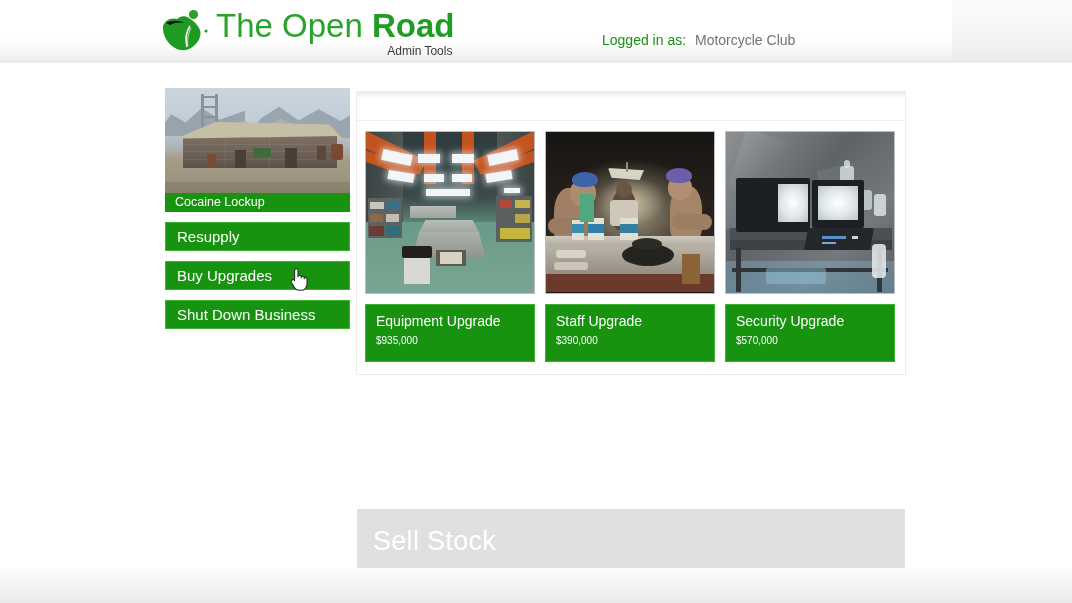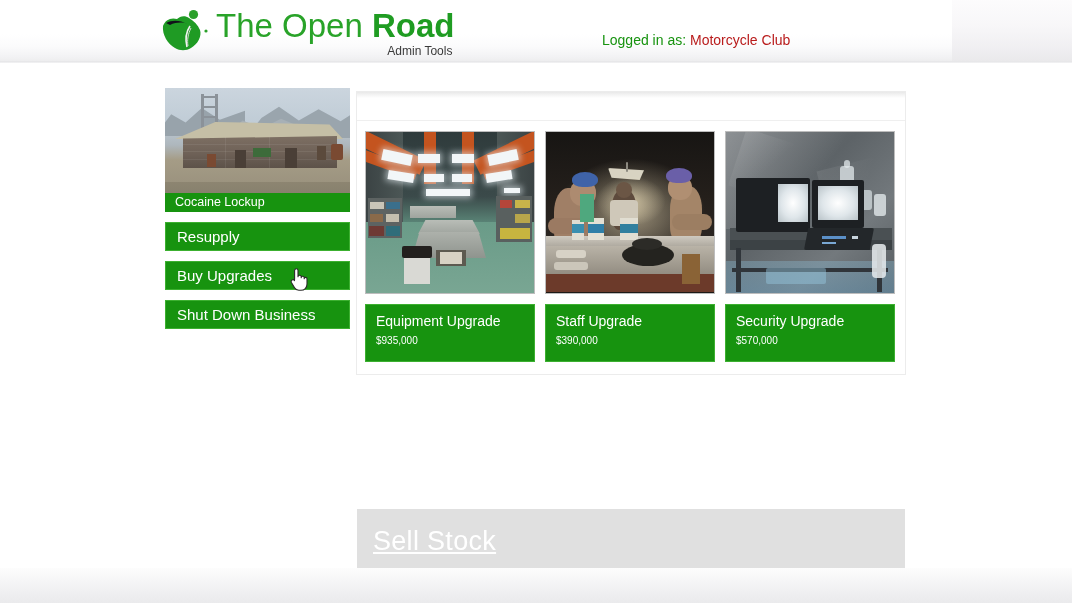--- a/index.html
+++ b/index.html
@@ -105,21 +105,22 @@
     position: absolute;
     left: 602px;
     top: 32px;
     font-size: 14px;
     white-space: nowrap;
   }
   .login-label {
     color: #17930f;
   }
   .login-user {
-    color: #b91c1c;
+    color: #737373;
+    margin-left: 5px;
   }
 
   
   .content {
     position: absolute;
     left: 0; top: 62px;
     width: 100%;
     height: 506px;
   }
 
@@ -289,21 +290,20 @@
     background: #e0e0e0;
     display: flex;
     align-items: center;
     padding-left: 16px;
     box-sizing: border-box;
   }
   .sell-label {
     color: #ffffff;
     font-size: 27px;
     letter-spacing: .3px;
-    text-decoration: underline;
   }
 
   
   .sky-lockup {
     position: absolute; inset: 0;
     background: linear-gradient(to bottom, #c8d3dc 0%, #bfcbd6 30%, #b3bdc4 48%, #a29a86 62%, #9d9madd 100%);
     background: linear-gradient(to bottom, #cbd5de 0%, #c0ccd6 28%, #aeb7bd 46%, #a59c86 58%, #8f8876 100%);
   }
   .lk-mtn {
     position: absolute;

